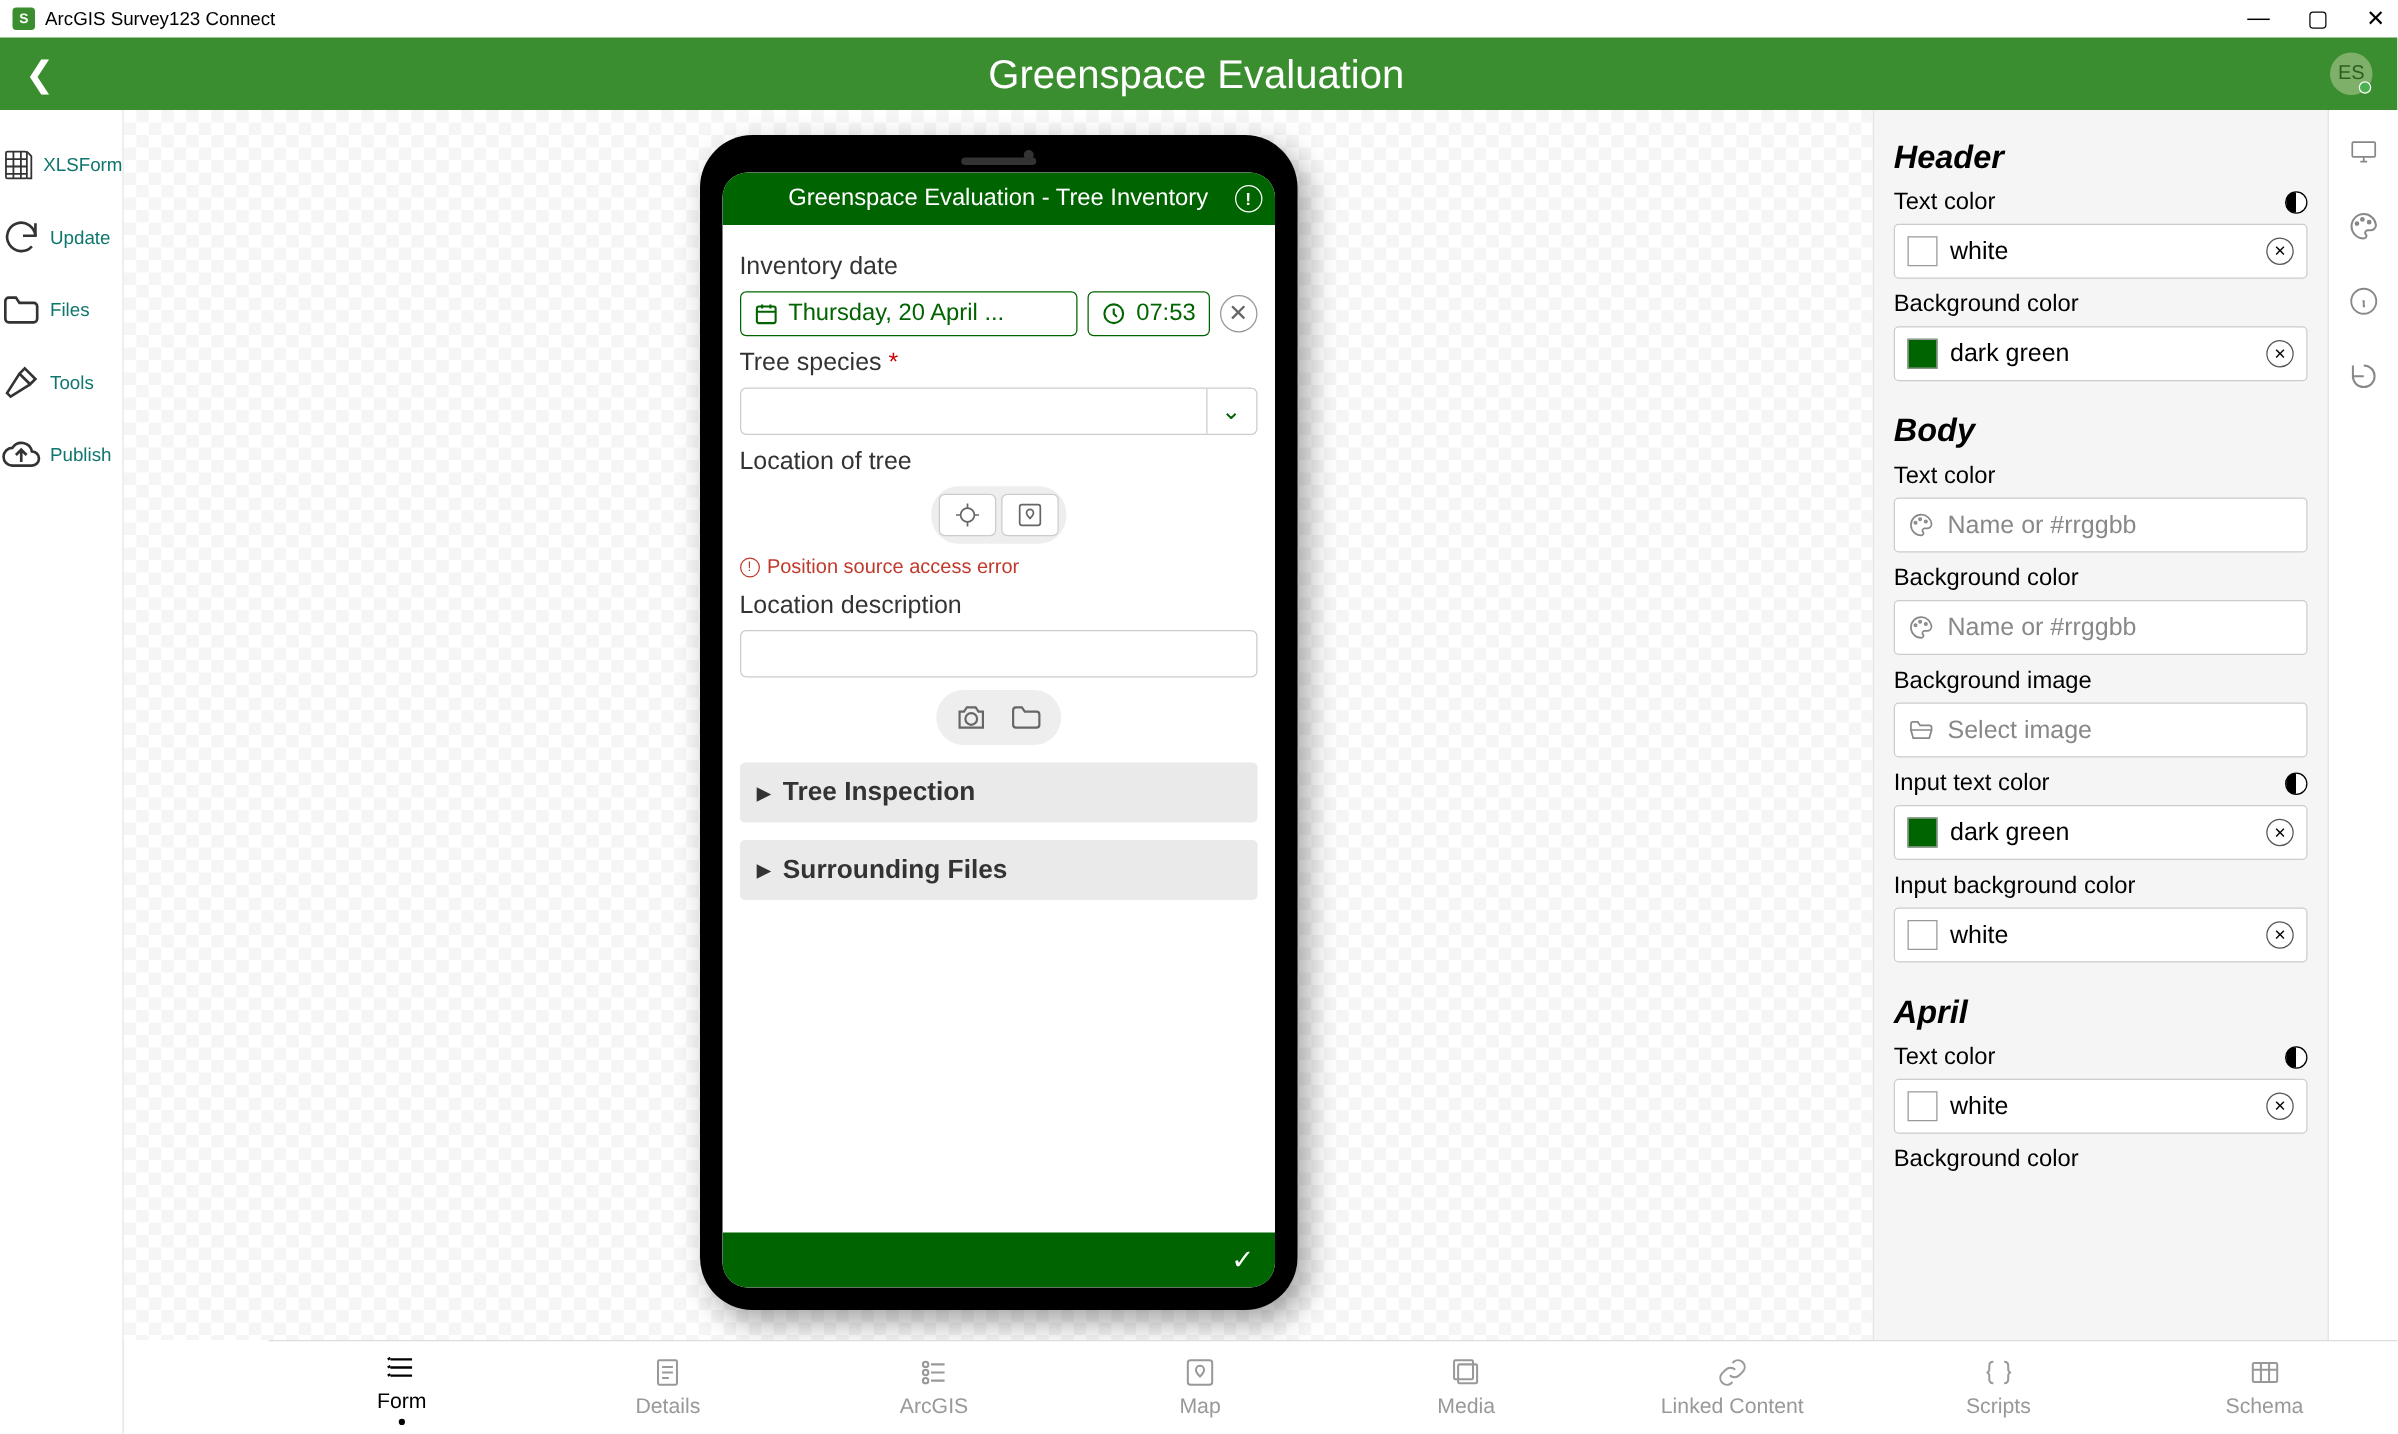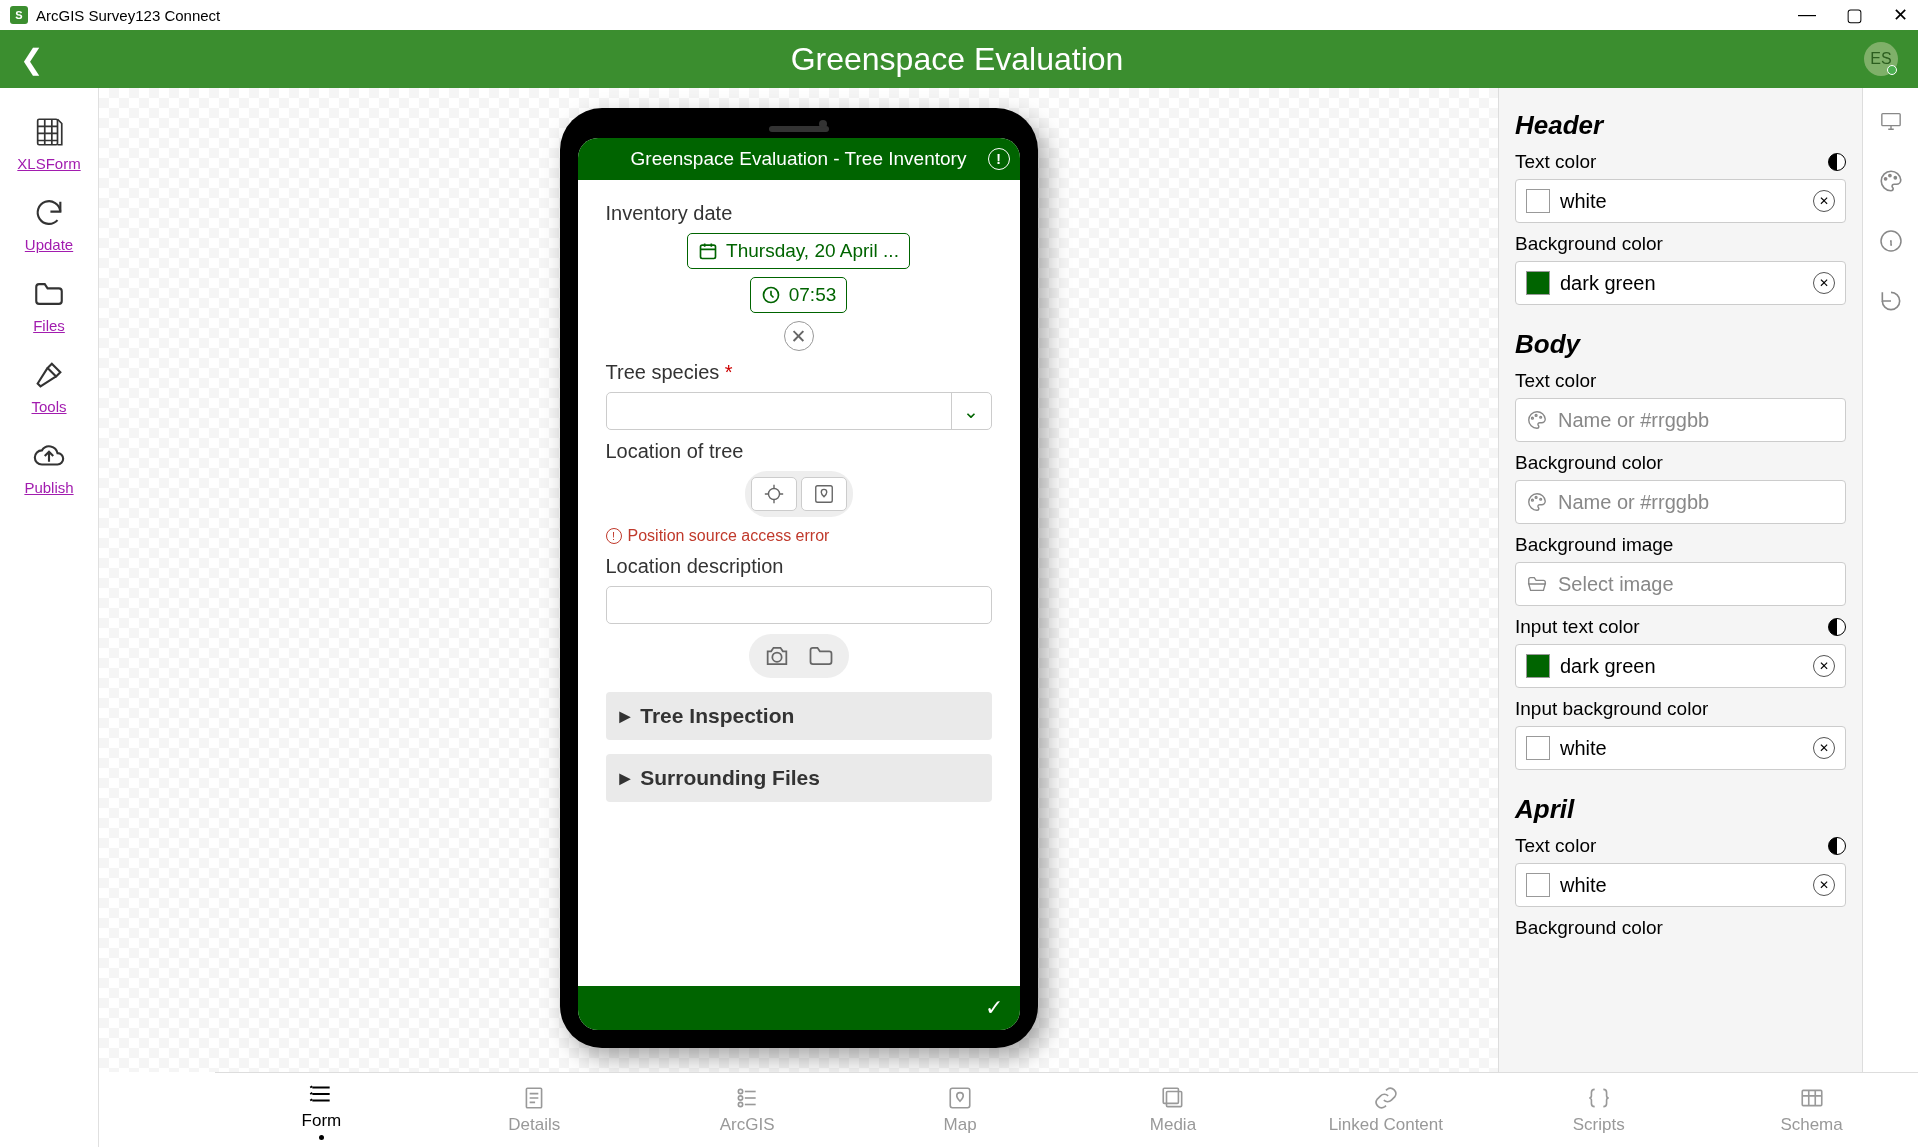--- a/index.html
+++ b/index.html
@@ -16,21 +16,21 @@
   .header-title { font-size: 32px; font-weight: 300; text-align: center; flex: 1; }
   .back-arrow { font-size: 28px; color: #fff; cursor: pointer; width: 30px; }
   .avatar { width: 34px; height: 34px; border-radius: 50%; background: #7fb069; color: #2c5e1f; display: flex; align-items: center; justify-content: center; font-size: 16px; font-weight: 500; position: relative; }
   .avatar::after { content: ''; position: absolute; bottom: 1px; right: 1px; width: 8px; height: 8px; background: #4caf50; border-radius: 50%; border: 1px solid #fff; }
 
   
   .main { display: flex; height: calc(100% - 88px); }
 
   
   .left-sidebar { width: 99px; background: #fff; border-right: 1px solid #e0e0e0; display: flex; flex-direction: column; padding-top: 15px; }
-  .left-item { display: flex; flex-direction: column; align-items: center; padding: 12px 0; cursor: pointer; font-size: 15px; color: #a21caf; gap: 6px; text-decoration: underline; }
+  .left-item { display: flex; flex-direction: row; align-items: center; padding: 12px 0; cursor: pointer; font-size: 15px; color: #0f766e; gap: 6px; }
   .left-item svg, .left-item .icon-ph { width: 34px; height: 34px; }
 
   
   .canvas { flex: 1; background-image:
     linear-gradient(45deg, #f5f5f5 25%, transparent 25%),
     linear-gradient(-45deg, #f5f5f5 25%, transparent 25%),
     linear-gradient(45deg, transparent 75%, #f5f5f5 75%),
     linear-gradient(-45deg, transparent 75%, #f5f5f5 75%);
     background-size: 20px 20px;
     background-position: 0 0, 0 10px, 10px -10px, -10px 0px;
@@ -42,25 +42,25 @@
 
   
   .phone { width: 478px; height: 940px; background: #000; border-radius: 42px; padding: 30px 18px 18px; box-shadow: 8px 10px 24px rgba(0,0,0,0.35); position: relative; }
   .phone-notch { position: absolute; top: 18px; left: 50%; transform: translateX(-50%); width: 60px; height: 6px; background: #333; border-radius: 3px; }
   .phone-dot { position: absolute; top: 12px; left: 50%; transform: translateX(20px); width: 8px; height: 8px; background: #333; border-radius: 50%; }
   .phone-screen { width: 100%; height: 100%; background: #fff; border-radius: 20px; overflow: hidden; display: flex; flex-direction: column; }
 
   .form-header { background: #006400; color: #fff; padding: 10px 14px; font-size: 19px; display: flex; align-items: center; justify-content: center; gap: 10px; position: relative; }
   .form-header .info-badge { position: absolute; right: 10px; width: 22px; height: 22px; border: 1.5px solid #fff; border-radius: 50%; display: flex; align-items: center; justify-content: center; font-size: 14px; font-weight: bold; }
 
-  .form-body { flex: 1; padding: 12px 28px; overflow-y: auto; font-size: 19px; color: #333; }
+  .form-body { flex: 1; padding: 12px 14px; overflow-y: auto; font-size: 19px; color: #333; }
   .field-label { margin: 10px 0 8px; font-size: 20px; }
   .req { color: #c00; }
 
-  .date-row { display: flex; gap: 8px; align-items: center; flex-direction: column; }
+  .date-row { display: flex; gap: 8px; align-items: center; }
   .date-box { border: 1.5px solid #006400; border-radius: 5px; padding: 6px 10px; display: flex; align-items: center; gap: 8px; color: #006400; font-size: 19px; }
   .date-box.date { flex: 1; }
   .date-clear { width: 30px; height: 30px; border: 1.5px solid #999; border-radius: 50%; display: flex; align-items: center; justify-content: center; color: #666; cursor: pointer; }
 
   .select-box { border: 1px solid #ccc; border-radius: 5px; height: 38px; display: flex; }
   .select-box .val { flex: 1; }
   .select-box .dd { width: 40px; border-left: 1px solid #ccc; display: flex; align-items: center; justify-content: center; color: #006400; }
 
   .loc-buttons { display: flex; justify-content: center; margin-top: 8px; }
   .loc-pill { background: #eee; border-radius: 22px; padding: 6px; display: flex; gap: 4px; }

